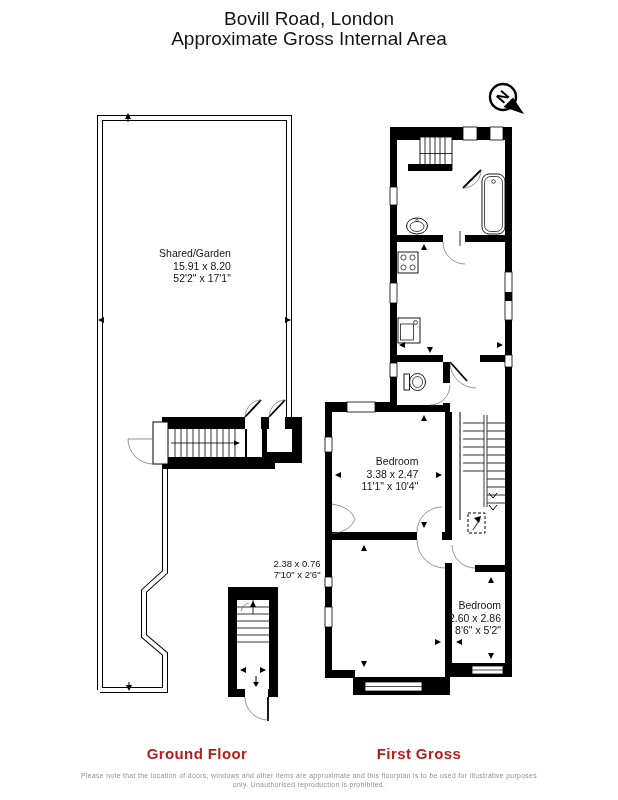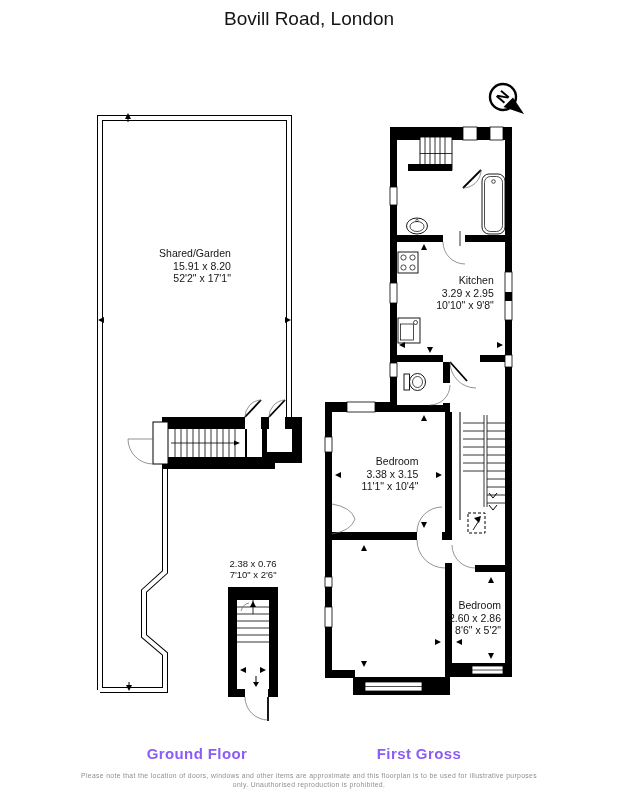--- a/index.html
+++ b/index.html
@@ -4,42 +4,43 @@
 <style>
   html,body{margin:0;padding:0;background:#fff;}
   .page{position:relative;width:618px;height:800px;background:#fff;overflow:hidden;
         font-family:"Liberation Sans",sans-serif;color:#111;}
   .title-block{position:absolute;top:9px;left:0;width:100%;text-align:center;
         font-size:19px;line-height:20px;color:#141414;}
   .plan{position:absolute;}
   .room-label{position:absolute;text-align:right;transform:translateX(-50%);
         font-size:10.5px;line-height:12.5px;color:#141414;white-space:nowrap;}
   .room-label .rname{font-size:10.5px;}
-  .small-label{font-size:9.5px;line-height:11px;}
+  .small-label{font-size:9.5px;line-height:11px;margin-left:44px;}
   .floor-caption{position:absolute;transform:translateX(-50%);font-size:15px;
-        font-weight:700;letter-spacing:.4px;color:#8b5cf6;white-space:nowrap;}
+        font-weight:700;letter-spacing:.4px;color:#b91c1c;white-space:nowrap;}
   .disclaimer{position:absolute;top:771px;left:50%;transform:translateX(-50%);
         width:472px;text-align:center;font-size:6.8px;line-height:9px;
         letter-spacing:.35px;color:#8f8f8f;}
   svg .wall{fill:#000;}
   svg .cut{fill:#fff;}
   svg .frame{fill:none;stroke:#000;stroke-width:.8;}
   svg .thin{fill:none;stroke:#000;stroke-width:.8;}
   svg .hair{fill:none;stroke:#666;stroke-width:.7;}
   svg .leaf{fill:none;stroke:#000;stroke-width:1.8;}
   svg .fix{fill:#fff;stroke:#000;stroke-width:.9;}
   svg .arr{fill:#000;}
 </style>
 </head>
 <body>
 
 <div class="page">
 
   <div class="title-block">
     <div>Bovill Road, London</div>
+    <div>Approximate Gross Internal Area</div>
   </div>
 
   <svg class="plan" style="left:482px;top:76px" width="50" height="50" viewBox="0 0 50 50">
     <circle cx="21" cy="21" r="13" fill="none" stroke="#000" stroke-width="2.4"></circle>
     <text x="21" y="26.5" text-anchor="middle" font-size="15" font-weight="bold" transform="rotate(130 21 21)">N</text>
     <polygon class="arr" points="31,21.5 42,38 21.5,31"></polygon>
   </svg>
 
   <svg class="plan" style="left:85px;top:105px" width="235" height="625" viewBox="0 0 235 625">
 
@@ -260,29 +261,24 @@
     <div class="rname">Shared/Garden</div>
     <div>15.91 x 8.20</div>
     <div>52'2" x 17'1"</div>
   </div>
 
   <div class="room-label small-label" style="left:253px;top:558px">
     <div>2.38 x 0.76</div>
     <div>7'10" x 2'6"</div>
   </div>
 
-  <div class="room-label" style="left:465px;top:274px">
-    <div class="rname">Kitchen</div>
-    <div>3.29 x 2.95</div>
-    <div>10'10" x 9'8"</div>
-  </div>
 
   <div class="room-label" style="left:390px;top:455px">
     <div class="rname">Bedroom</div>
-    <div>3.38 x 3.15</div>
+    <div>3.38 x 2.47</div>
     <div>11'1" x 10'4"</div>
   </div>
 
 
   <div class="room-label" style="left:475px;top:599px">
     <div class="rname">Bedroom</div>
     <div>2.60 x 2.86</div>
     <div>8'6" x 5'2"</div>
   </div>
 

